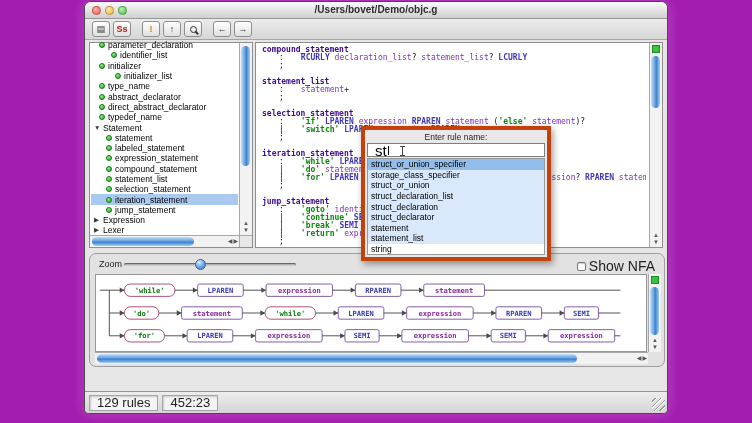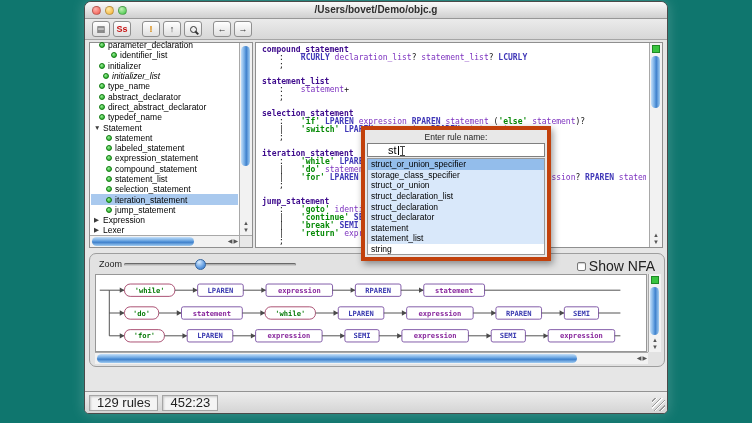--- a/index.html
+++ b/index.html
@@ -1,18 +1,18 @@
 <!DOCTYPE html>
 <html><head>
 <meta charset="utf-8">
 <style>
   * { margin:0; padding:0; box-sizing:border-box; }
   html,body { width:752px; height:423px; background:#000; overflow:hidden;
               font-family:"Liberation Sans", sans-serif; }
-  .screen { position:relative; width:752px; height:423px; background:#0f766e; }
+  .screen { position:relative; width:752px; height:423px; background:#a21caf; }
 
   .window { position:absolute; left:84px; top:1px; width:584px; height:413px;
             background:#e6e6e6; border:1px solid #4a4a4a;
             border-radius:7px 7px 5px 5px; box-shadow:0 0 14px rgba(255,255,255,0.22); }
 
   
   .titlebar { position:absolute; top:0; left:0; right:0; height:17px;
               background:linear-gradient(#fafafa,#cfcfcf); border-bottom:1px solid #979797;
               border-radius:6px 6px 0 0; }
   .traffic { position:absolute; left:7px; top:4px; display:flex; gap:4px; }
@@ -79,21 +79,21 @@
   .seg-g { display:inline-block; width:17px; }
   .editor-vscroll { top:0; bottom:0; right:0; }
   .editor-vscroll .indicator { top:2px; left:2px; }
 
   
   .popup { position:absolute; left:276px; top:124px; width:190px; background:#e8e8e8;
            border:4px solid #c2410c; box-shadow:2px 3px 7px rgba(0,0,0,0.4); z-index:9; }
   .popup-title { height:13px; display:flex; align-items:center; justify-content:center;
                  font-size:8.5px; color:#222; }
   .popup-input { height:14px; margin:0 2px; background:#fff; border:1px solid #7f7f7f;
-                 display:flex; align-items:center; padding-left:20px; font-size:11px; position:relative; }
+                 display:flex; align-items:center; padding-left:7px; font-size:15px; position:relative; }
   .caret { width:1px; height:9px; background:#000; margin-left:1px; }
   .ibeam { position:absolute; left:30px; top:2px; width:8px; height:10px; }
   .ibeam::before { content:""; position:absolute; left:3.5px; top:1px; bottom:1px; width:1px; background:#444; }
   .ibeam::after  { content:""; position:absolute; left:1.5px; right:1.5px; top:0; height:1px;
                    background:#444; box-shadow:0 9px 0 #444; }
   .popup-list { margin:1px 2px 2px; background:#fff; border:1px solid #999; }
   .popup-item { height:10.6px; display:flex; align-items:center; padding-left:3px;
                 font-size:8.5px; background:#d9e8fa; white-space:nowrap; overflow:hidden; }
   .popup-item.selected { background:#93bdeb; }
   .popup-item.plain { background:#fff; }
@@ -184,21 +184,21 @@
             <span class="tree-label">parameter_declaration</span>
           </div>
           <div class="tree-row" style="padding-left: 20px;">
             <span class="dot"></span>
             <span class="tree-label">identifier_list</span>
           </div>
           <div class="tree-row" style="padding-left: 8px;">
             <span class="dot"></span>
             <span class="tree-label">initializer</span>
           </div>
-          <div class="tree-row" style="padding-left: 12px; font-style: italic;">
+          <div class="tree-row" style="padding-left: 24px;">
             <span class="dot"></span>
             <span class="tree-label">initializer_list</span>
           </div>
           <div class="tree-row" style="padding-left: 8px;">
             <span class="dot"></span>
             <span class="tree-label">type_name</span>
           </div>
           <div class="tree-row" style="padding-left: 8px;">
             <span class="dot"></span>
             <span class="tree-label">abstract_declarator</span>

